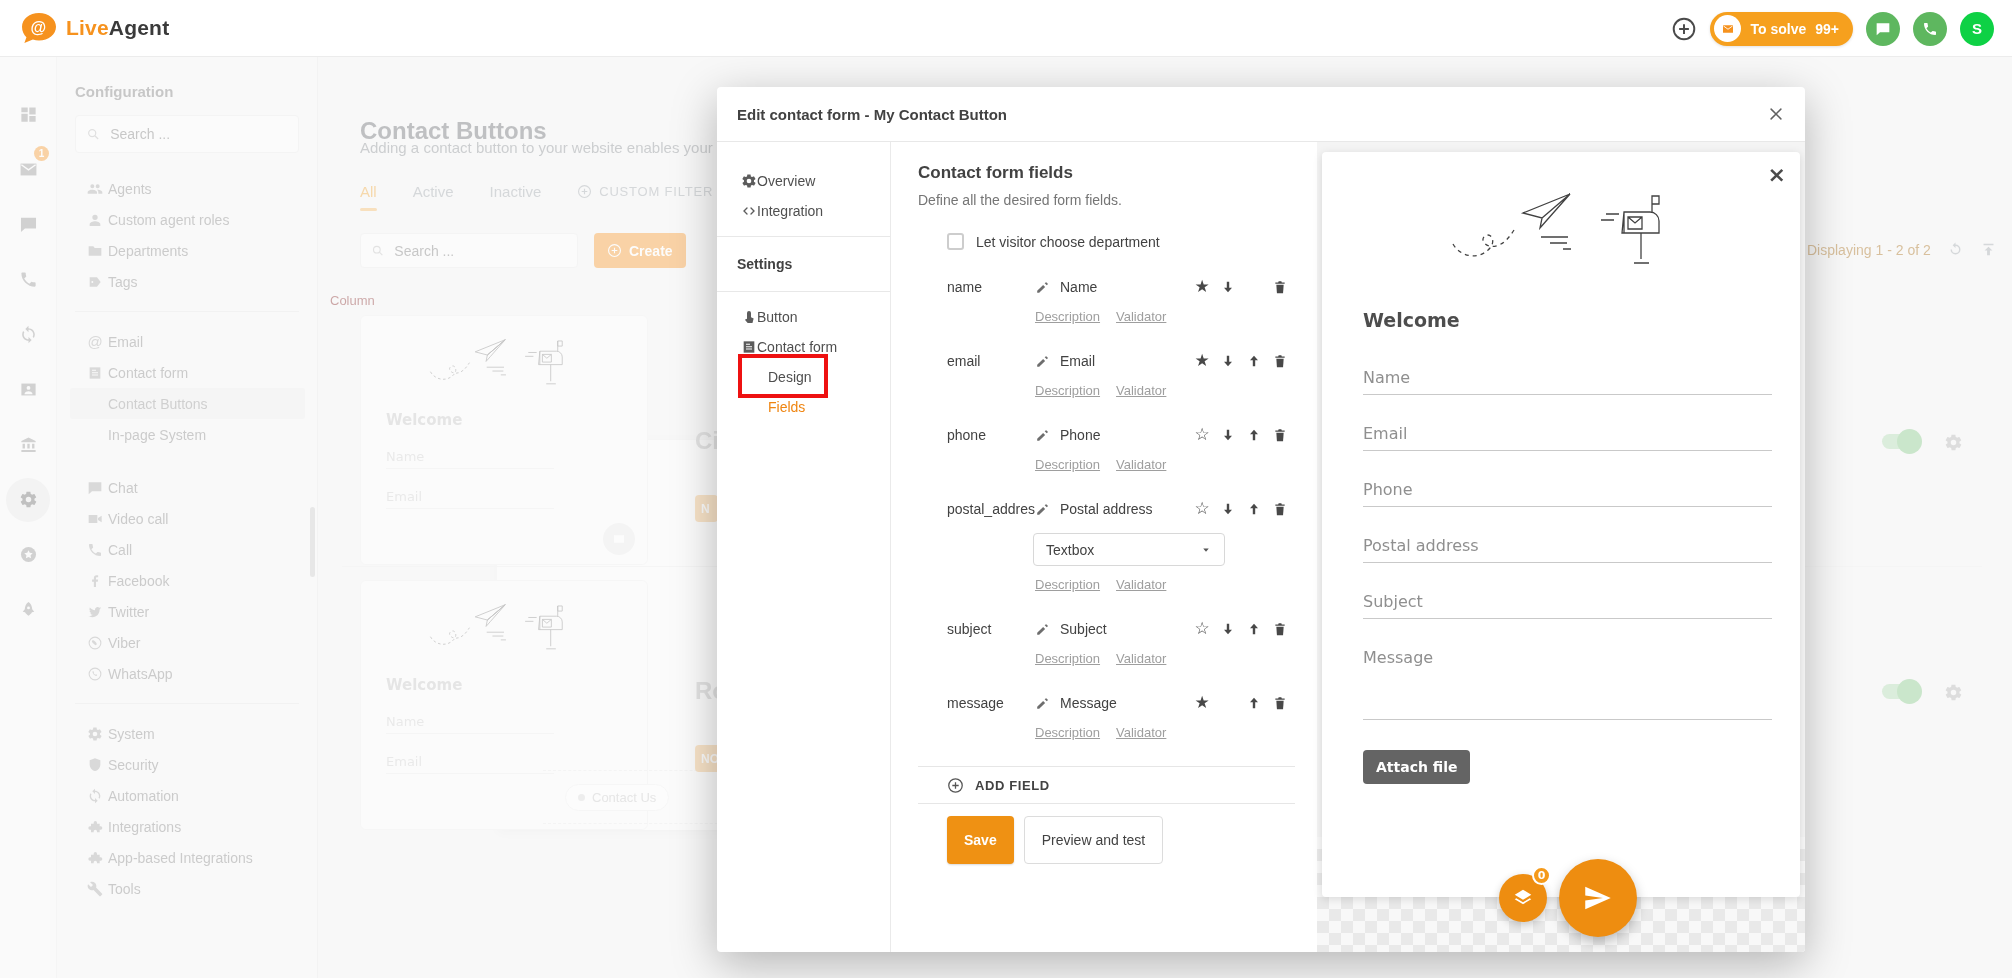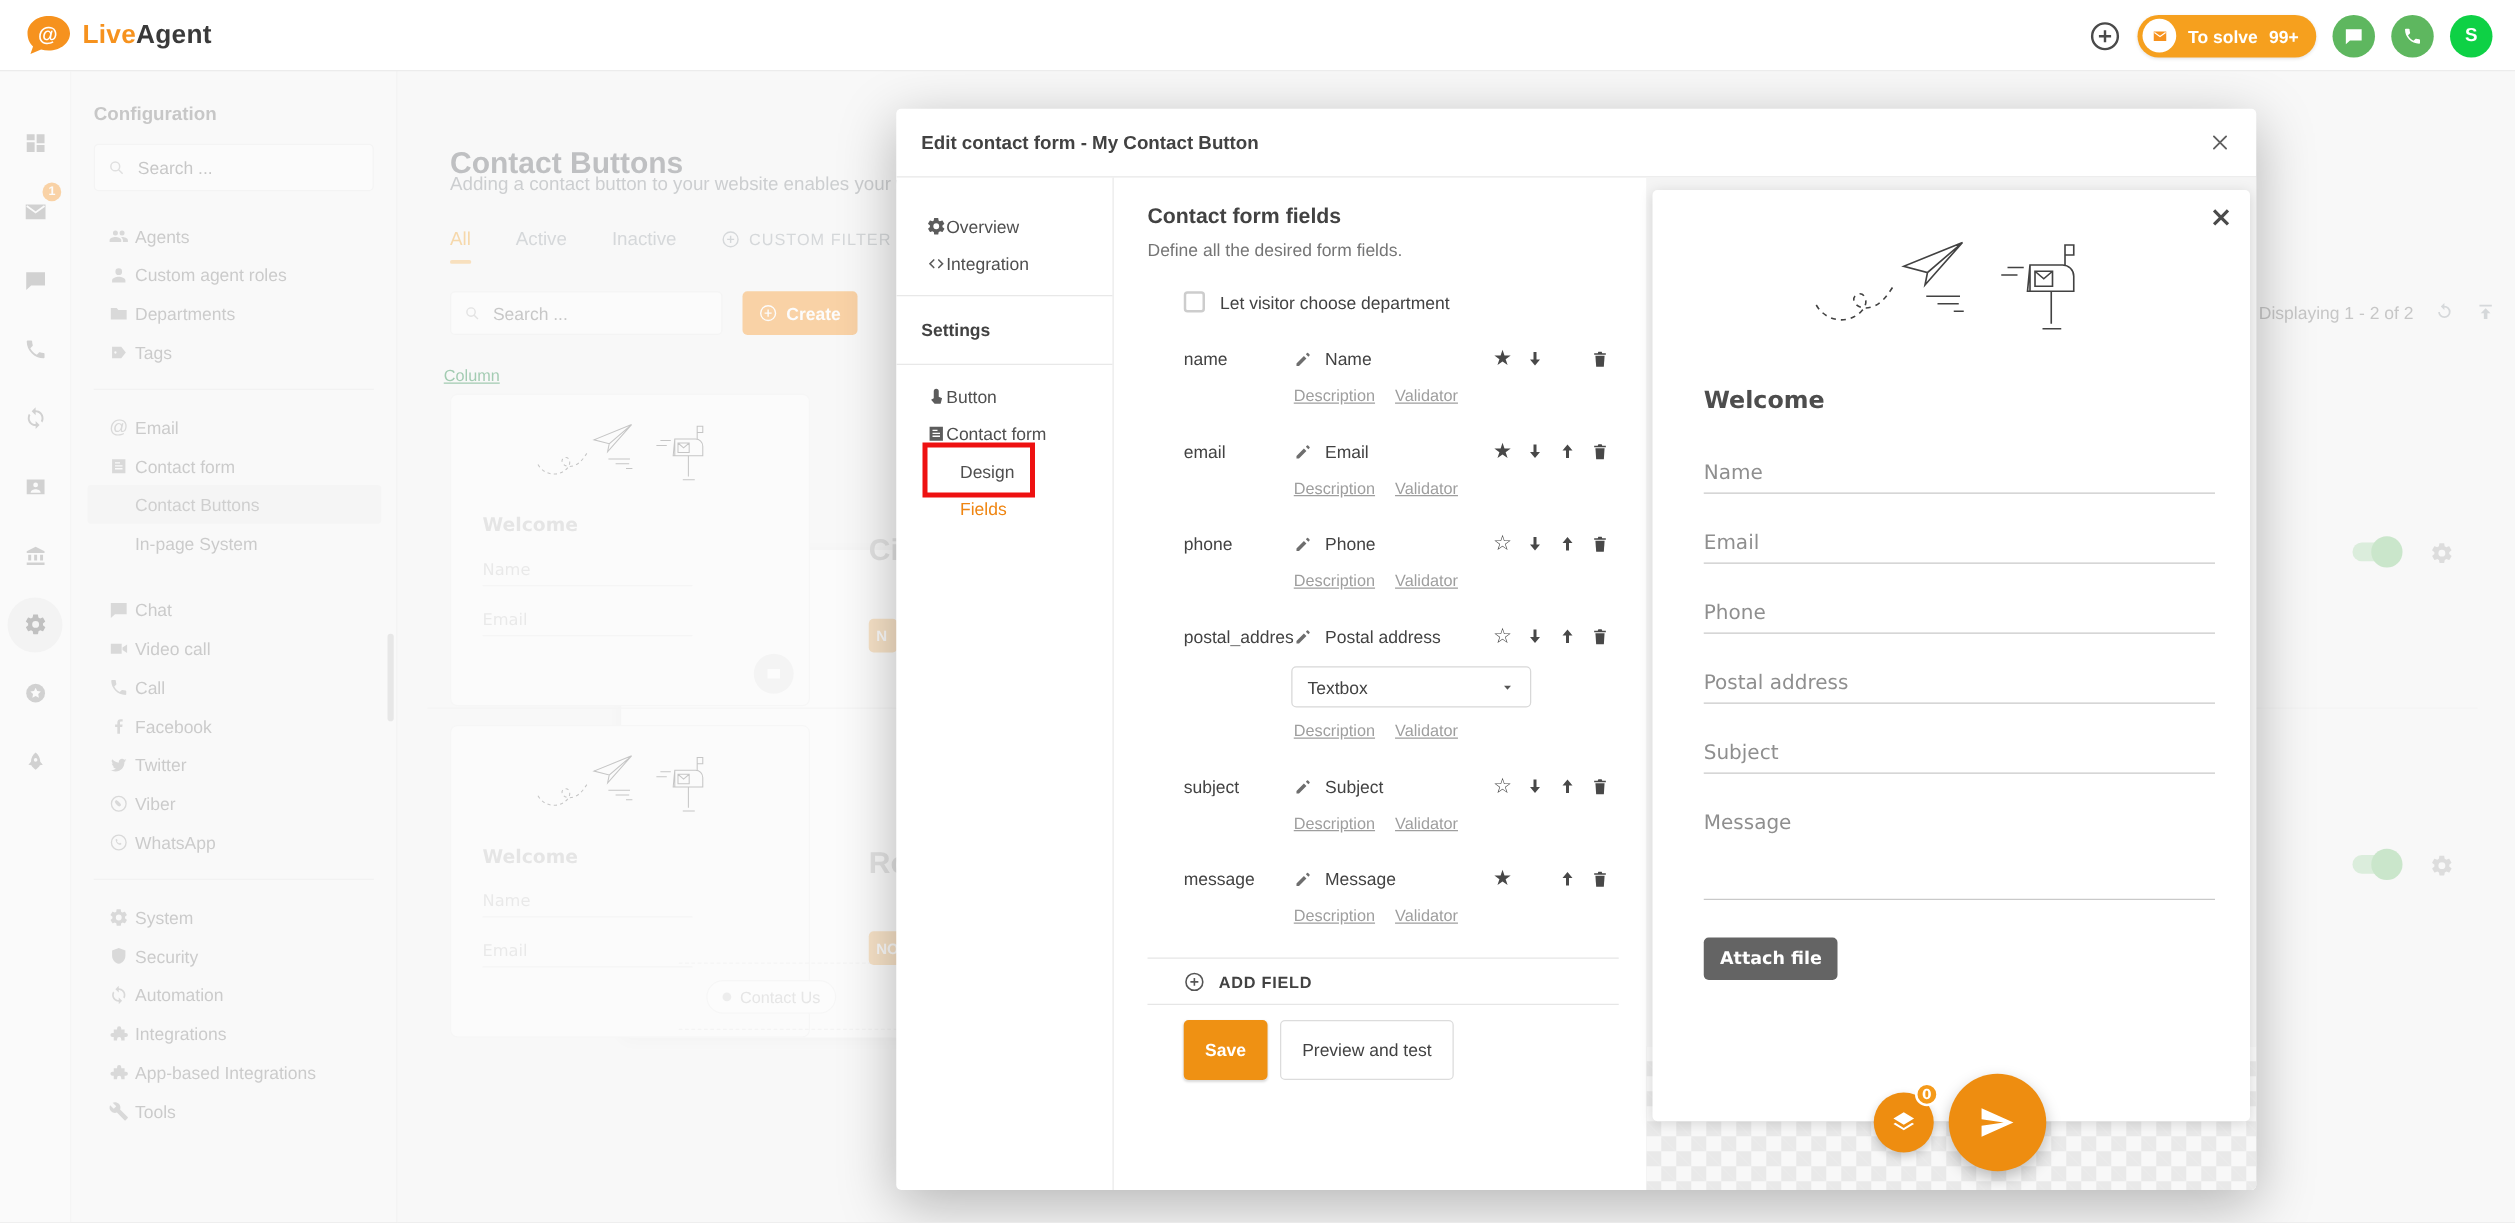--- a/index.html
+++ b/index.html
@@ -71,23 +71,23 @@
   .tab.active::after{content:"";position:absolute;left:0;right:0;bottom:-11px;height:3px;background:#f4b55e;border-radius:2px;}
   .tab.filter{font-size:13px;letter-spacing:.8px;}
   .tab .ic{width:15px;height:15px;}
   .page-search{position:absolute;left:42px;top:176px;width:218px;height:35px;background:#fbfbfb;border:1px solid #ebebeb;
                border-radius:4px;display:flex;align-items:center;gap:8px;padding:0 10px;color:#bcbcbc;}
   .page-search .ic{width:15px;height:15px;}
   .page-search input{border:none;outline:none;background:transparent;font-size:14px;width:100%;color:#9b9b9b;font-family:"Liberation Sans",sans-serif;}
   .create-btn{position:absolute;left:276px;top:176px;height:35px;padding:0 13px;background:#f6921e;border-radius:4px;
               color:#fff;font-weight:bold;font-size:14px;display:flex;align-items:center;gap:7px;}
   .create-btn .ic{width:15px;height:15px;}
-  .displaying{position:absolute;left:1489px;top:184px;display:flex;align-items:center;gap:16px;color:#737373;font-size:14px;}
+  .displaying{position:absolute;left:1489px;top:184px;display:flex;align-items:center;gap:16px;color:#a16207;font-size:14px;}
   .displaying .ic{width:17px;height:17px;color:#9aa0a6;}
-  .column-label{position:absolute;left:37px;top:236px;font-size:13px;color:#15803d;text-decoration:underline;}
+  .column-label{position:absolute;left:12px;top:236px;font-size:13px;color:#7f1d1d;}
   .bigcard{position:absolute;left:179px;top:383px;width:448px;height:390px;background:#fcfcfc;border-radius:8px;
            box-shadow:0 2px 10px rgba(0,0,0,.05);}
   .minicard{position:absolute;width:288px;height:250px;background:#fdfdfd;border:1px solid #f0f0f0;border-radius:6px;overflow:hidden;}
   .minicard .illus{width:160px;margin:16px auto 0;opacity:.75;}
   .mini-welcome{margin:18px 0 0 25px;font-size:15px;font-weight:bold;color:#c3c3c3;font-family:"DejaVu Sans",sans-serif;}
   .mini-field{margin:20px 0 0 25px;font-size:13px;color:#cecece;font-family:"DejaVu Sans",sans-serif;}
   .mini-field::after{content:"";display:block;width:168px;height:1px;background:#ececec;margin-top:4px;}
   .fab-env{position:absolute;left:285px;top:466px;width:32px;height:32px;border-radius:50%;background:#ebebeb;
            display:flex;align-items:center;justify-content:center;color:#fff;}
   .fab-env .ic{width:14px;height:12px;}

